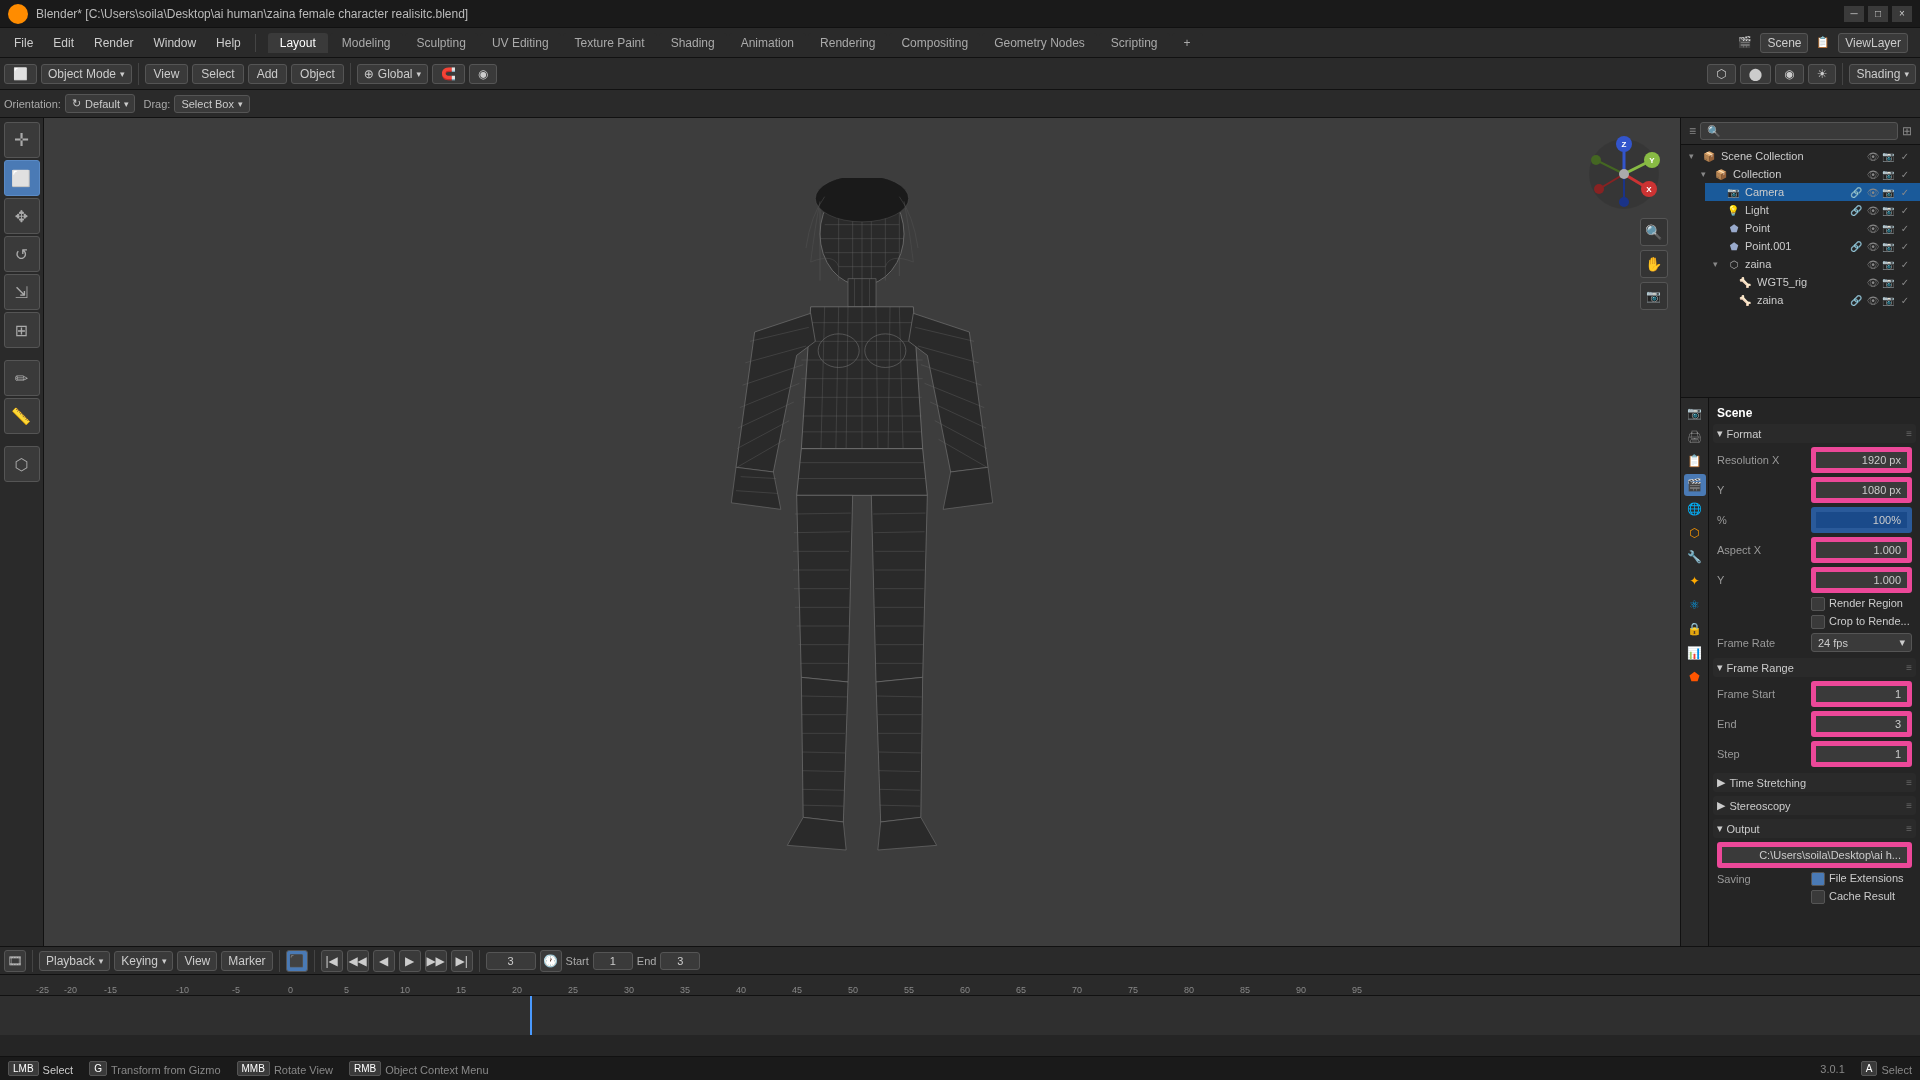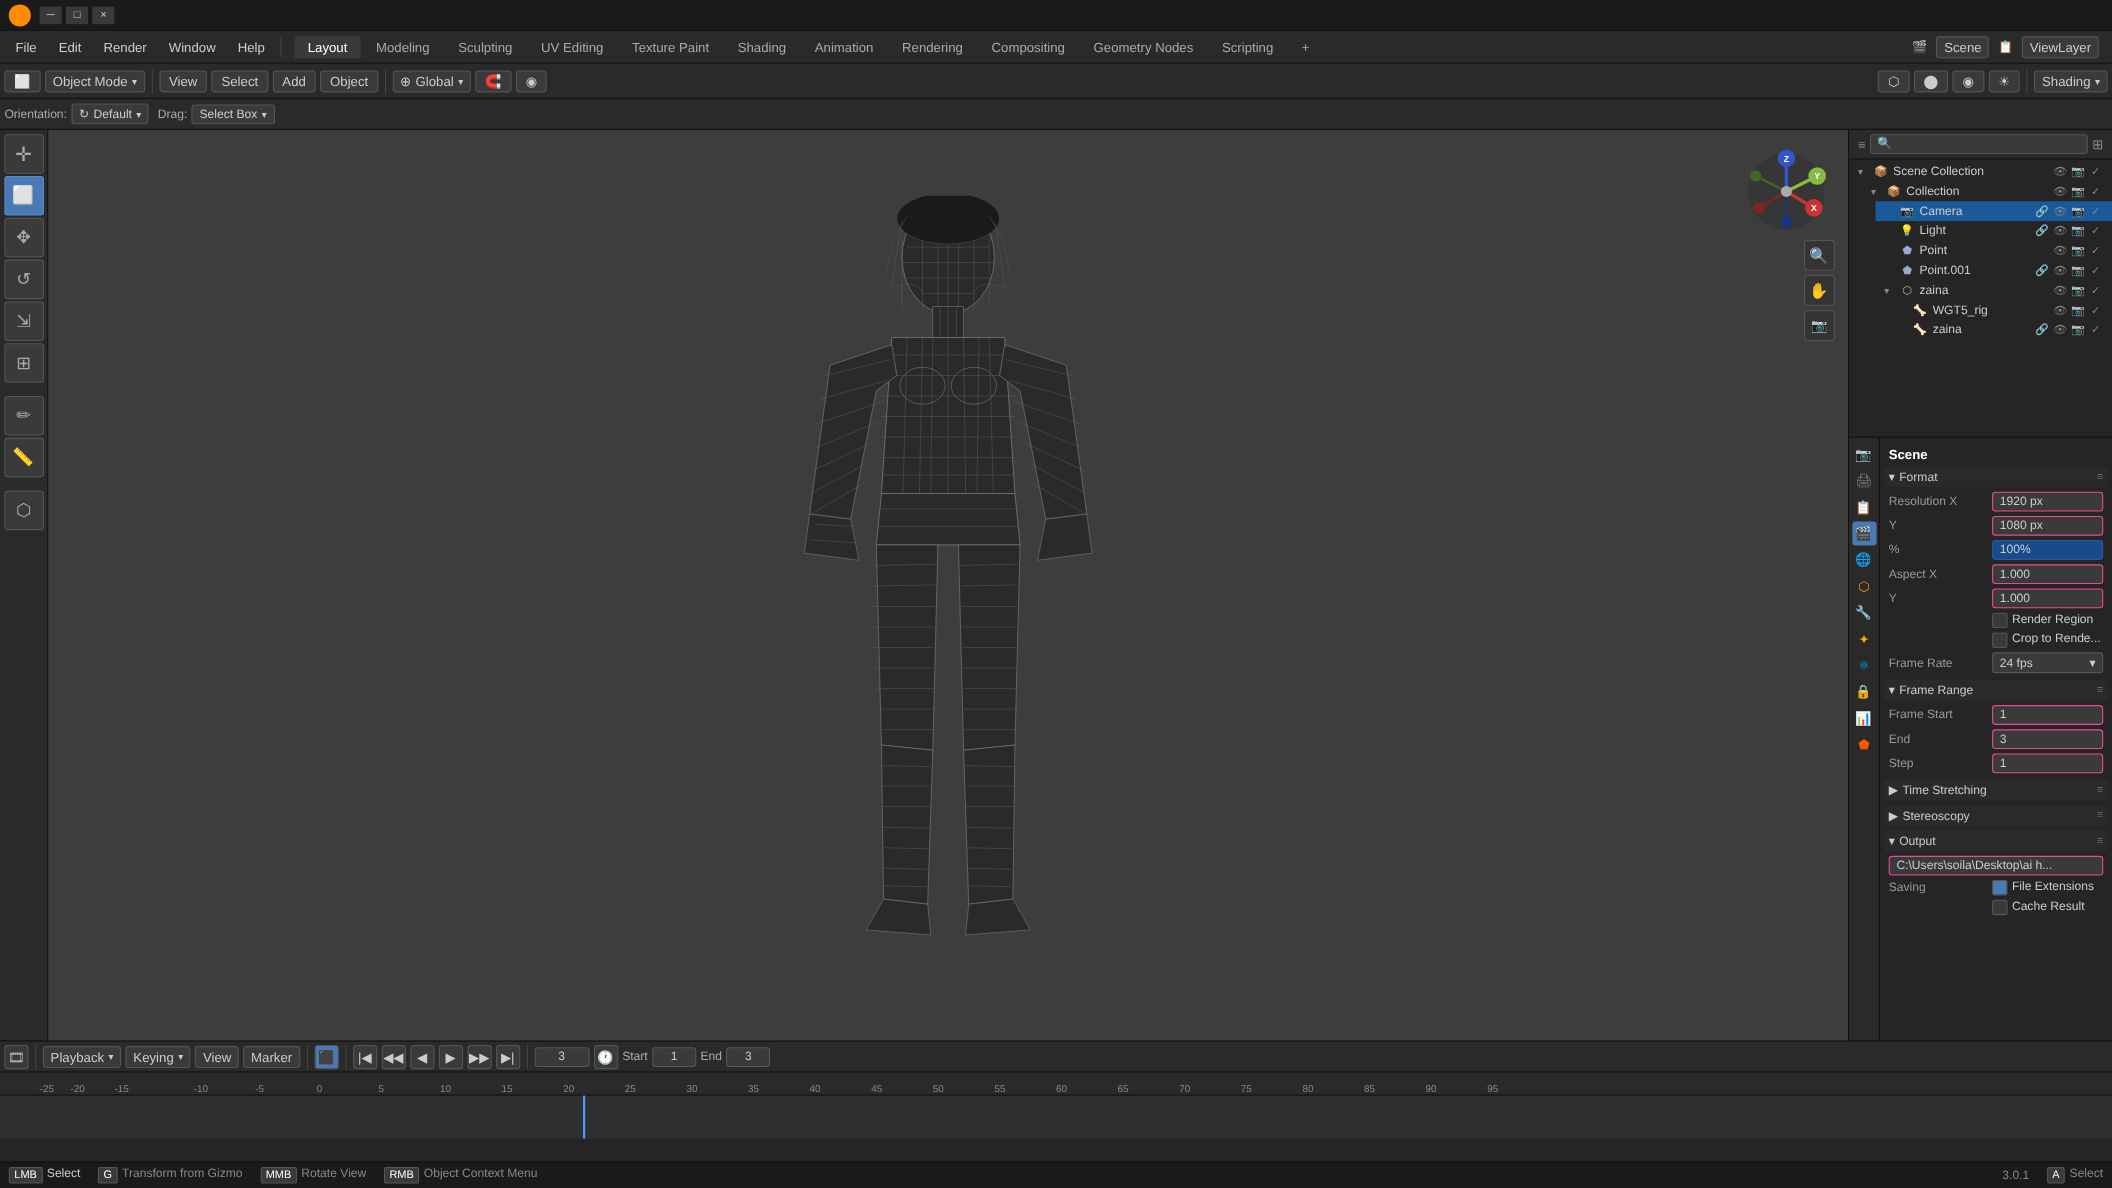--- a/index.html
+++ b/index.html
@@ -330,25 +330,26 @@
       font-size: 11px;
     }
     .prop-label {
       color: #999;
       width: 90px;
       flex-shrink: 0;
     }
     .prop-value {
       flex: 1;
       background: #3a3a3a;
-      border: 1px solid #ec4899;
+      border: 5px solid #ec4899;
       color: #ccc;
       padding: 2px 6px;
       border-radius: 3px;
       font-size: 11px;
+      text-align: right;
     }
     .prop-value.highlight {
       background: #1a4a8a;
       border-color: #2a5a9a;
     }
     .prop-checkbox {
       display: flex;
       align-items: flex-start;
       gap: 4px;
     }
@@ -487,21 +488,21 @@
       display: flex;
       align-items: center;
       padding: 0 8px;
       gap: 16px;
       flex-shrink: 0;
     }
     .statusbar-item {
       font-size: 11px;
       color: #888;
       display: flex;
-      align-items: flex-start;
+      align-items: flex-end;
       gap: 4px;
     }
     .statusbar-item.active { color: #ccc; }
     .status-key {
       background: #3a3a3a;
       border: 1px solid #555;
       padding: 1px 4px;
       border-radius: 2px;
       font-size: 10px;
       color: #fff;
@@ -548,20 +549,21 @@
     .col-armature { color: #4a9a4a; }
 
     
     .gizmo-svg { width: 80px; height: 80px; }
   </style>
 </head>
 <body>
 
 <div class="titlebar">
   <div class="titlebar-logo"></div>
+  <span class="titlebar-title">Blender* [C:\Users\soila\Desktop\ai human\zaina female character realisitc.blend]</span>
   <div class="titlebar-controls">
     <button class="titlebar-btn">─</button>
     <button class="titlebar-btn">□</button>
     <button class="titlebar-btn">×</button>
   </div>
 </div>
 
 <div class="menubar">
   <div class="menubar-item">File</div>
   <div class="menubar-item">Edit</div>

